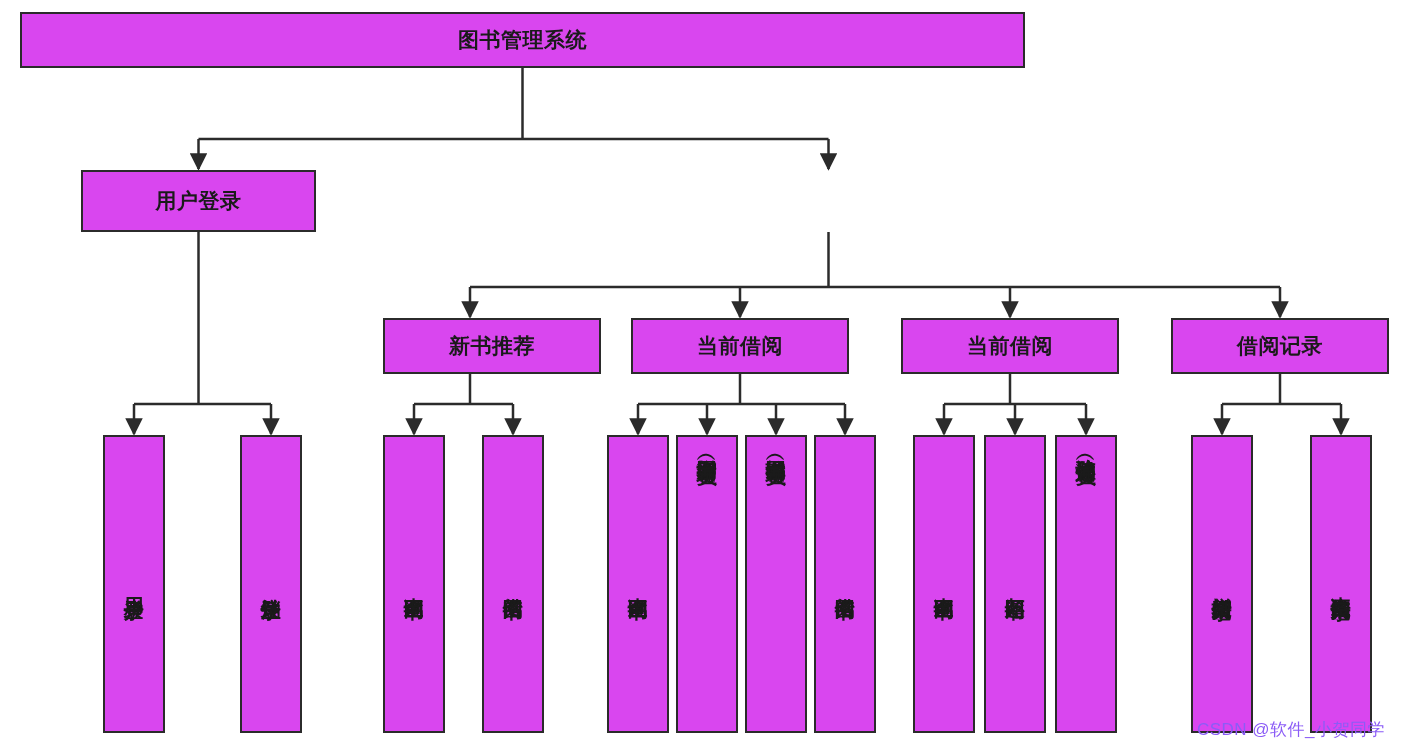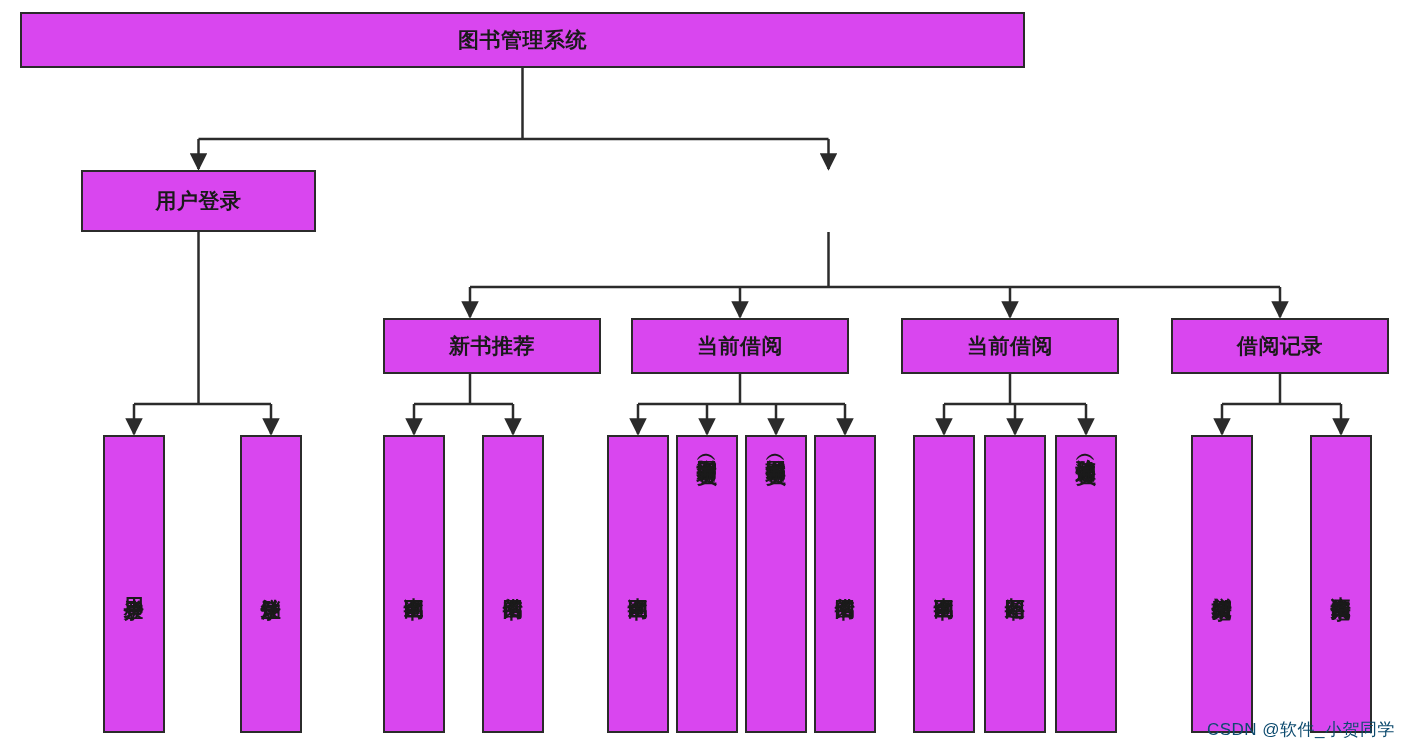--- a/index.html
+++ b/index.html
@@ -61,24 +61,24 @@
   .node.leaf .label {
     writing-mode: vertical-rl;
     text-orientation: upright;
     font-size: 20px;
     line-height: 1.12;
     letter-spacing: 1px;
     white-space: nowrap;
   }
   #watermark {
     position: absolute;
-    right: 10px;
+    right: 20px;
     bottom: 6px;
     font-size: 17px;
-    color: #0c4a6e;
+    color: #8b5cf6;
     letter-spacing: 0.5px;
     z-index: 3;
     white-space: nowrap;
     margin-left: 25px;
   }
 </style>
 </head>
 <body>
 
 <div id="canvas">

